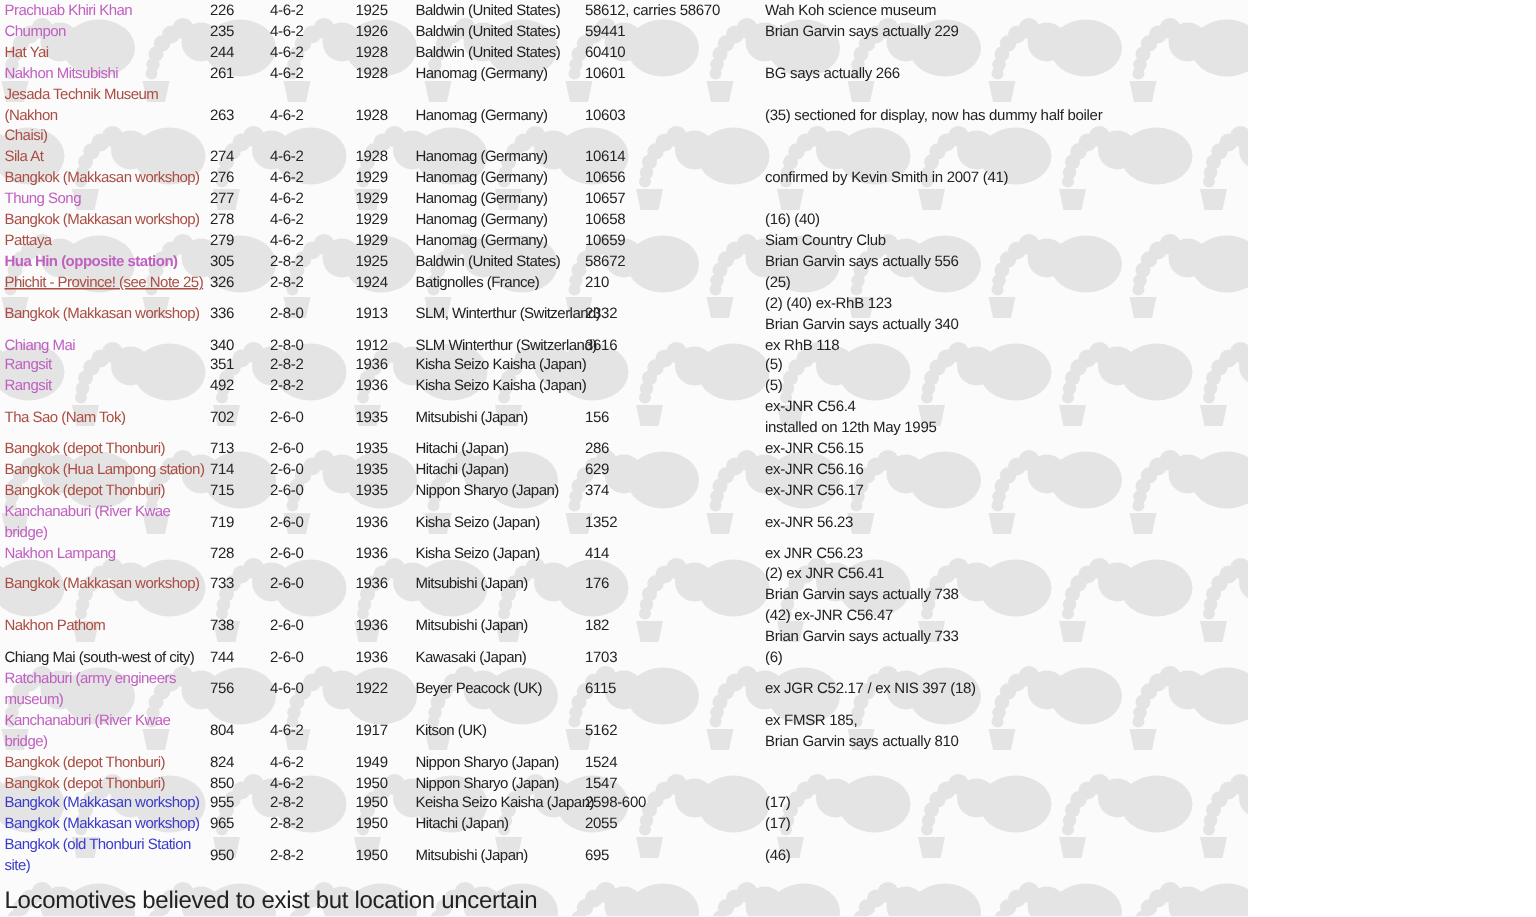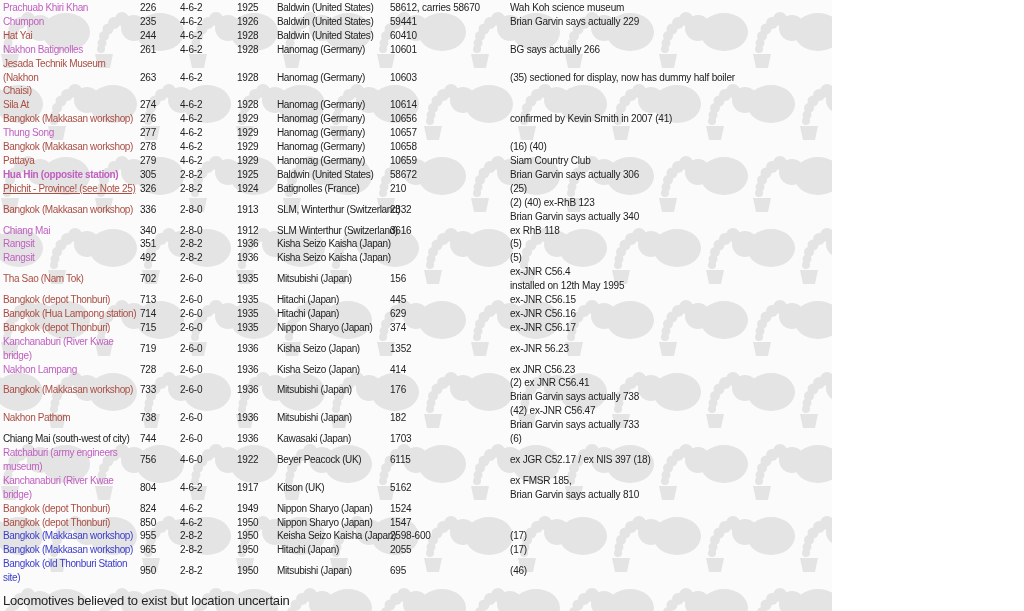--- a/index.html
+++ b/index.html
@@ -7,21 +7,21 @@
   body { font-family:"Liberation Sans","DejaVu Sans",sans-serif; }
   .stage { position:relative; width:832px; height:611px; overflow:hidden; background:#fbfbfb; }
   .bg { position:absolute; left:0; top:0; }
   table.loco { position:absolute; left:0; top:1px; width:1024px; border-collapse:collapse; table-layout:fixed; }
   td { font-size:10px; line-height:13.9px; color:#222; vertical-align:middle; padding:0; letter-spacing:-0.2px; }
   td.c-name { padding-left:3px; white-space:pre-line; letter-spacing:-0.35px; overflow:visible; }
   td.c-name a { text-decoration:none; cursor:pointer; }
   td.c-num, td.c-arr, td.c-year, td.c-serial { white-space:nowrap; }
   td.c-maker { white-space:nowrap; letter-spacing:-0.35px; overflow:visible; }
   td.c-notes { white-space:pre-line; }
-  .footer { position:absolute; left:3px; top:594px; font-size:13px; line-height:13.9px; letter-spacing:-0.2px; color:#222; }
+  .footer { position:absolute; left:3px; top:594px; font-size:16px; line-height:13.9px; letter-spacing:-0.2px; color:#222; }
 </style>
 </head>
 <body>
 
 <div class="stage" style="background: rgb(251, 251, 251);">
 
   <svg class="bg" width="1024" height="611" aria-hidden="true">
     <defs>
       <g id="eleph" fill="#e4e4e4">
         <ellipse cx="66" cy="30" rx="24" ry="19"></ellipse>
@@ -76,21 +76,21 @@
         <tr>
     <td class="c-name"><a style="color: rgb(170, 78, 68);">Hat Yai</a></td>
     <td class="c-num">244</td>
     <td class="c-arr">4-6-2</td>
     <td class="c-year">1928</td>
     <td class="c-maker">Baldwin (United States)</td>
     <td class="c-serial">60410</td>
     <td class="c-notes"></td>
   </tr>
         <tr>
-    <td class="c-name"><a style="color: rgb(192, 96, 192);">Nakhon Batignolles</a></td>
+    <td class="c-name"><a style="color: rgb(192, 96, 192);">Nakhon Mitsubishi</a></td>
     <td class="c-num">261</td>
     <td class="c-arr">4-6-2</td>
     <td class="c-year">1928</td>
     <td class="c-maker">Hanomag (Germany)</td>
     <td class="c-serial">10601</td>
     <td class="c-notes">BG says actually 266</td>
   </tr>
         <tr>
     <td class="c-name"><a style="color: rgb(170, 78, 68);">Jesada Technik Museum (Nakhon
 Chaisi)</a></td>
@@ -146,21 +146,21 @@
     <td class="c-serial">10659</td>
     <td class="c-notes">Siam Country Club</td>
   </tr>
         <tr>
     <td class="c-name"><a style="color: rgb(192, 96, 192); font-weight: bold;">Hua Hin (opposite station)</a></td>
     <td class="c-num">305</td>
     <td class="c-arr">2-8-2</td>
     <td class="c-year">1925</td>
     <td class="c-maker">Baldwin (United States)</td>
     <td class="c-serial">58672</td>
-    <td class="c-notes">Brian Garvin says actually 306</td>
+    <td class="c-notes">Brian Garvin says actually 556</td>
   </tr>
         <tr>
     <td class="c-name"><a style="color: rgb(170, 78, 68); text-decoration: underline;">Phichit - Province! (see Note 25)</a></td>
     <td class="c-num">326</td>
     <td class="c-arr">2-8-2</td>
     <td class="c-year">1924</td>
     <td class="c-maker">Batignolles (France)</td>
     <td class="c-serial">210</td>
     <td class="c-notes">(25)</td>
   </tr>
@@ -210,21 +210,21 @@
     <td class="c-serial">156</td>
     <td class="c-notes">ex-JNR C56.4
 installed on 12th May 1995</td>
   </tr>
         <tr>
     <td class="c-name"><a style="color: rgb(170, 78, 68);">Bangkok (depot Thonburi)</a></td>
     <td class="c-num">713</td>
     <td class="c-arr">2-6-0</td>
     <td class="c-year">1935</td>
     <td class="c-maker">Hitachi (Japan)</td>
-    <td class="c-serial">445</td>
+    <td class="c-serial">286</td>
     <td class="c-notes">ex-JNR C56.15</td>
   </tr>
         <tr>
     <td class="c-name"><a style="color: rgb(170, 78, 68);">Bangkok (Hua Lampong station)</a></td>
     <td class="c-num">714</td>
     <td class="c-arr">2-6-0</td>
     <td class="c-year">1935</td>
     <td class="c-maker">Hitachi (Japan)</td>
     <td class="c-serial">629</td>
     <td class="c-notes">ex-JNR C56.16</td>

